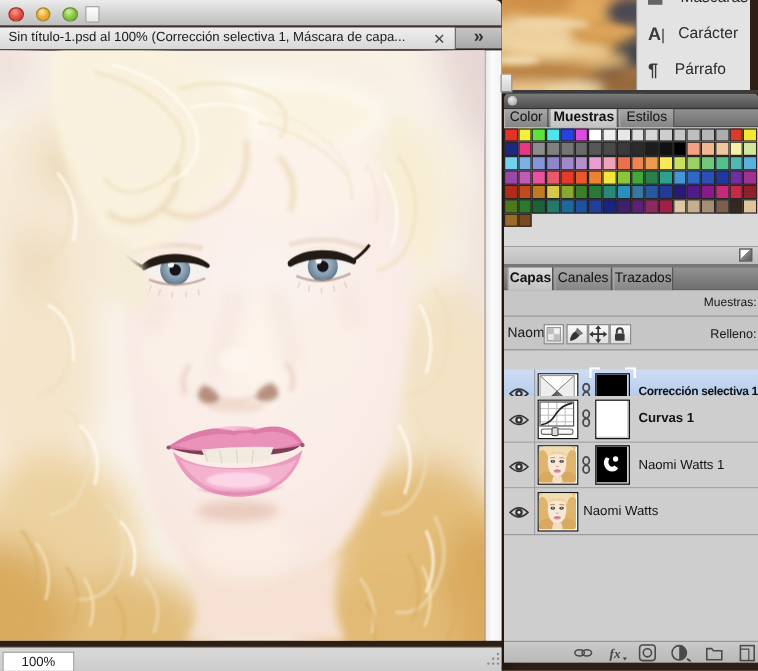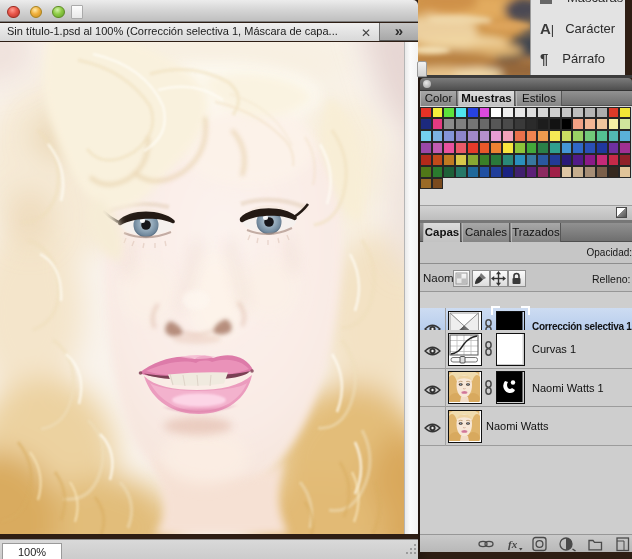--- a/index.html
+++ b/index.html
@@ -432,21 +432,21 @@
       </div>
     </div>
 <div id="laypanel">
  <div style="position:absolute;left:0;top:0;width:212px;height:4px;background:#777"></div>
  <div class="ptabs" style="top:3px;height:18.5px">
         <div class="ptab act" style="left:3px;width:38px;height:18.5px;line-height:18px">Capas</div>
         <div class="ptab" style="left:42px;width:48px;height:18.5px;line-height:18px">Canales</div>
         <div class="ptab" style="left:91px;width:50px;height:18.5px;line-height:18px">Trazados</div>
       </div>
  <div id="layctl">
-        <div id="opac">Opacidad:</div>
+        <div id="opac">Muestras:</div>
       </div>
  <div id="bloqrow">
         <span style="position:absolute;left:3px;top:8px">Naomi.:</span>
 <div class="lockbtn" style="left:32.5px"><svg width="15" height="15" viewBox="0 0 15 15">
             <rect x="2" y="2" width="11" height="11" fill="none" stroke="#9a9a9a"></rect>
             <g fill="#bdbdbd">
               <rect x="2.5" y="2.5" width="5" height="5"></rect>
               <rect x="7.5" y="7.5" width="5" height="5"></rect>
             </g>
           </svg></div>
@@ -549,21 +549,21 @@
               <g fill="none" stroke="#4a4a4a" stroke-width="1.5">
                 <ellipse cx="4.5" cy="4" rx="2.6" ry="3.2"></ellipse>
                 <ellipse cx="4.5" cy="11" rx="2.6" ry="3.2"></ellipse>
               </g>
             </svg></span>
           <div class="lmask">
             <svg width="25.5" height="30" style="position:absolute;left:0;top:0">
               <rect width="25.5" height="30" fill="#fff"></rect>
             </svg>
           </div>
-          <div class="lname" style="left:112px;font-weight:normal;font-size:11px">Curvas 1</div>
+          <div class="lname" style="left:112px;font-weight:bold;font-size:11px">Curvas 1</div>
         </div>
         <div class="lrow" style="top:76.8px">
           <div class="eyecol">
             <span style="position:absolute;left:4px;top:13px"><svg width="17" height="12" viewBox="0 0 17 12">
                 <path d="M1,6 Q8.5,-1.5 16,6 Q8.5,13.5 1,6 Z" fill="none" stroke="#333" stroke-width="1.3"></path>
                 <circle cx="8.5" cy="6" r="3.1" fill="#333"></circle>
                 <circle cx="8.5" cy="6" r="1.2" fill="#eee"></circle>
               </svg></span>
           </div>
           <div class="lthumb">

